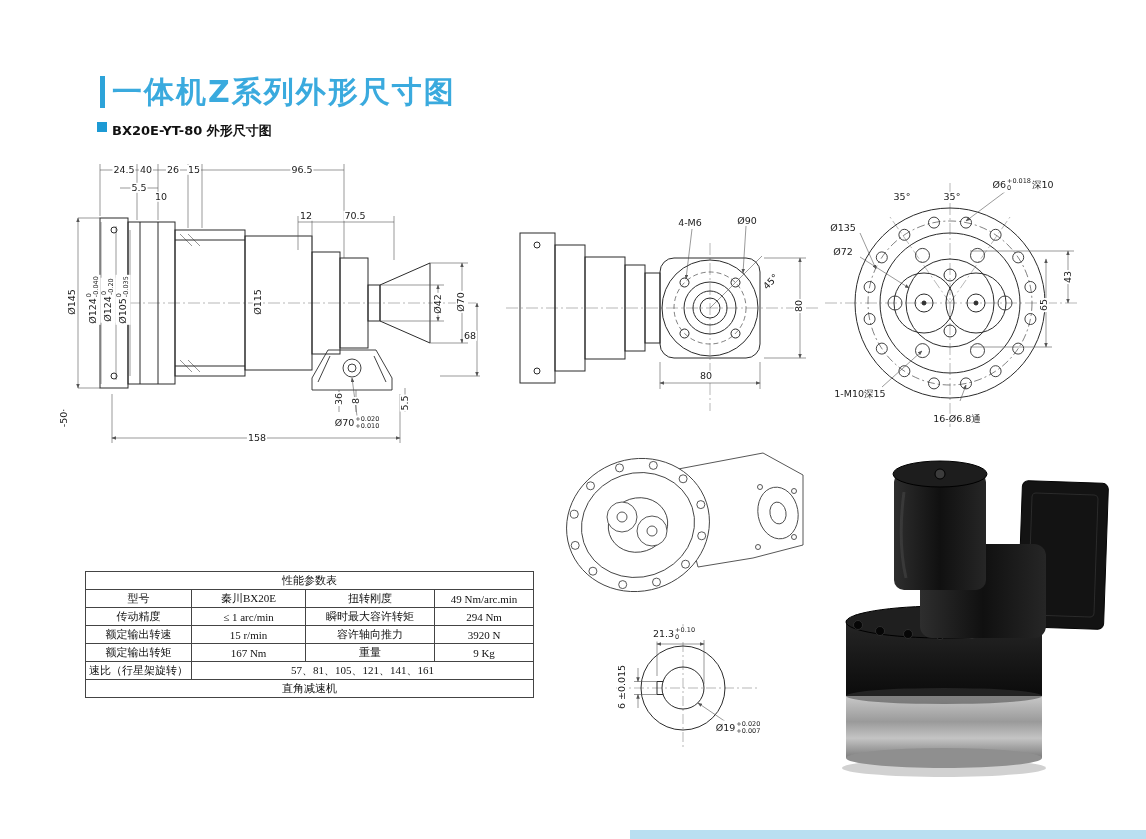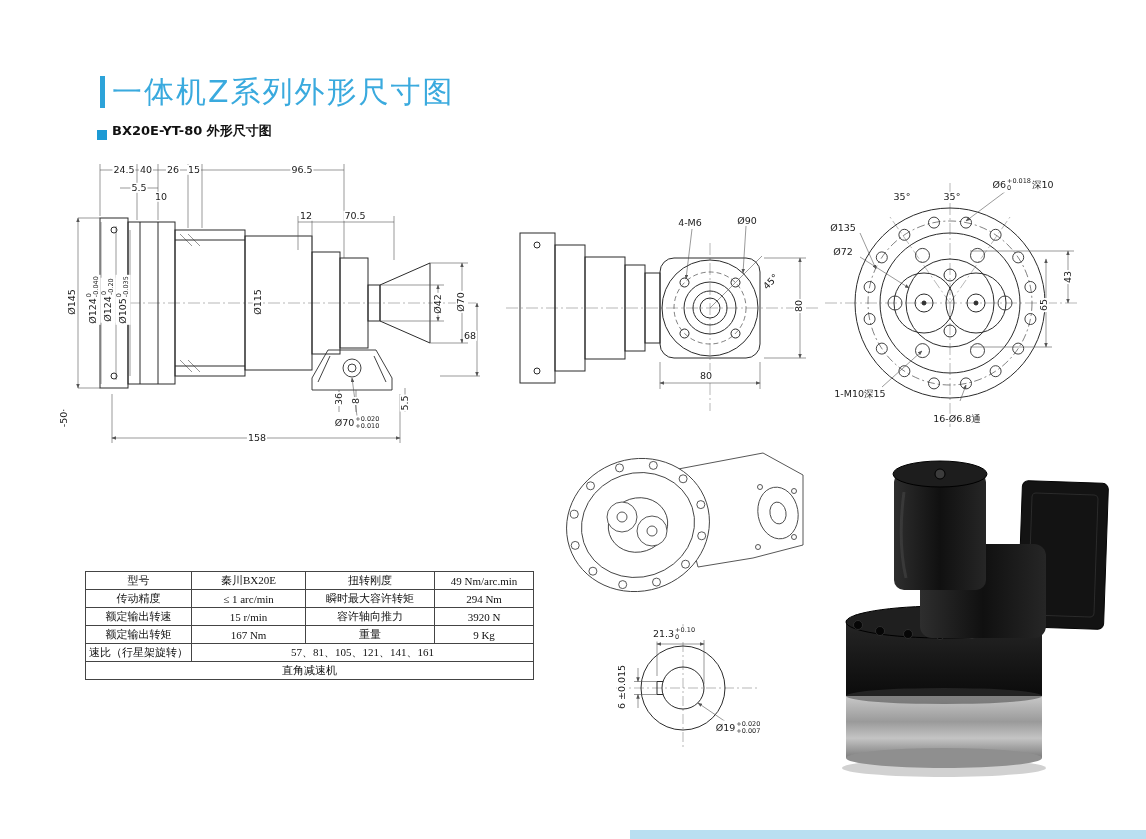--- a/index.html
+++ b/index.html
@@ -4,22 +4,22 @@
 <style>
   html,body{margin:0;padding:0;}
   body{
     width:1146px;height:839px;position:relative;background:#ffffff;
     font-family:"DejaVu Sans","Liberation Sans",sans-serif;overflow:hidden;color:#111;
   }
   .page{position:absolute;inset:0;}
   
   .title-row{position:absolute;left:100px;top:76px;display:flex;align-items:center;}
   .title-bar{width:5px;height:32px;background:#2da3d9;margin-right:7px;}
-  .page-title{font-size:30px;font-weight:normal;color:#3aaade;letter-spacing:2px;line-height:1;}
-  .subtitle{position:absolute;left:97px;top:122px;display:flex;align-items:flex-end;font-size:13px;font-weight:bold;color:#111;}
+  .page-title{font-size:30px;font-weight:bold;color:#3aaade;letter-spacing:2px;line-height:1;}
+  .subtitle{position:absolute;left:97px;top:122px;display:flex;align-items:flex-start;font-size:13px;font-weight:bold;color:#111;}
   .subtitle-square{width:10px;height:10px;background:#1d9ad4;margin-right:5px;}
   
   .drawing{position:absolute;}
   .drawing svg{display:block;width:100%;height:100%;}
   .dim{
     position:absolute;font:9.5px "DejaVu Sans","Liberation Sans",sans-serif;color:#1a1a1a;
     white-space:nowrap;transform:translate(-50%,-50%);display:flex;align-items:center;gap:1px;
     background:#fff;padding:0 1px;line-height:1.1;z-index:3;
   }
   .dim .tol{display:inline-flex;flex-direction:column;justify-content:center;font-size:6.5px;line-height:1.15;}
@@ -492,20 +492,23 @@
   </div>
 
   <table class="spec-table">
     <colgroup>
         <col style="width:106px">
         <col style="width:114px">
         <col style="width:129px">
         <col style="width:99px">
       </colgroup>
     <tbody>
+        <tr>
+      <td colspan="4">性能参数表</td>
+    </tr>
     <tr>
       <td>型号</td>
       <td>秦川BX20E</td>
       <td>扭转刚度</td>
       <td>49 Nm/arc.min</td>
     </tr>
     <tr>
       <td>传动精度</td>
       <td>≤ 1 arc/min</td>
       <td>瞬时最大容许转矩</td>

